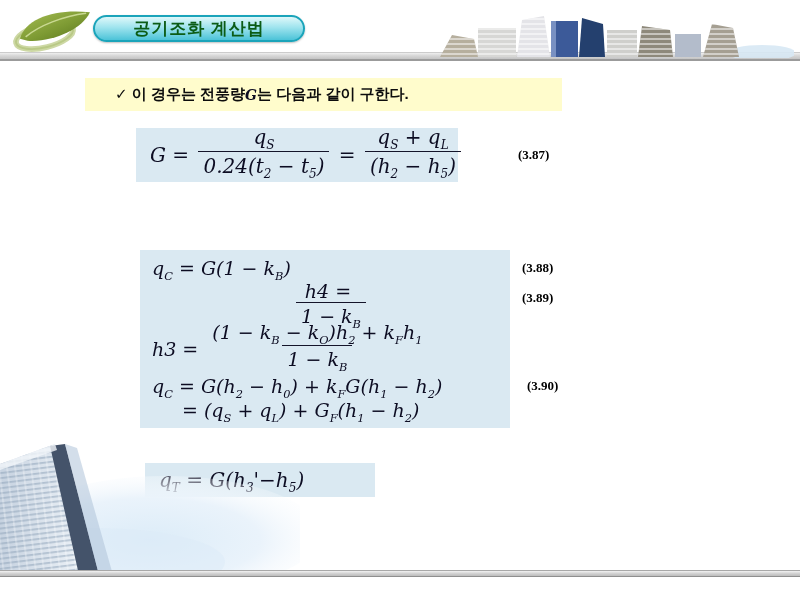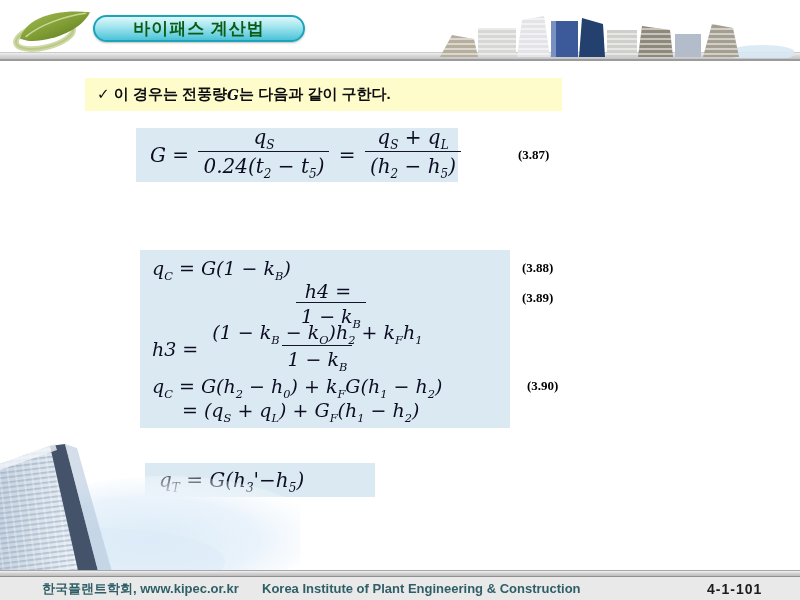--- a/index.html
+++ b/index.html
@@ -23,21 +23,21 @@
   }
   .skyline { position:absolute; left:432px; top:13px; width:362px; height:45px; z-index:2; }
   .divider-top {
     position:absolute; left:0; top:52px; width:800px; height:9px;
     background:linear-gradient(180deg,#efefef,#d7d7d7 45%,#c4c4c4);
     border-top:1px solid #cccccc; border-bottom:2px solid #9b9b9b; z-index:1;
   }
   
   .bullet {
     position:absolute; background:#fffccc; display:flex; align-items:center;
-    padding-left:12px;
+    padding-left:30px;
   }
   .bullet-1 { left:85px; top:78px;  width:477px; height:33px; }
   .bullet-2 { left:85px; top:198px; width:631px; height:38px; }
   .kr { font-weight:700; font-size:15px; color:#0d0d0d; }
   
   .m { font-family:"DejaVu Serif","Liberation Serif",serif; font-style:italic; color:#0c0c22; white-space:pre; }
   .m sub { font-size:0.6em; line-height:0; }
   .bullet .m { font-size:14px; font-weight:600; }
   .frac { display:inline-flex; flex-direction:column; align-items:center; vertical-align:middle; margin:0 3px; }
   .frac .num { padding:0 5px 2px; }
@@ -91,21 +91,21 @@
         <stop offset="1" stop-color="#57731c"></stop>
       </linearGradient>
     </defs>
     <ellipse cx="40" cy="37" rx="31" ry="12" fill="none" stroke="#cdd8a4" stroke-width="6" transform="rotate(-14 40 37)"></ellipse>
     <ellipse cx="40" cy="37" rx="31" ry="12" fill="none" stroke="#b9c986" stroke-width="2" transform="rotate(-14 40 37)"></ellipse>
     <path d="M14 40 C20 18 52 8 88 12 C80 30 48 44 22 42 Z" fill="url(#leafg)"></path>
     <path d="M20 38 C34 26 60 16 84 13" fill="none" stroke="#d9e6a8" stroke-width="1.6" opacity="0.8"></path>
   </svg>
 
   <div class="title-pill">
-    <span>바이패스 계산법</span>
+    <span>공기조화 계산법</span>
   </div>
 
   <svg class="skyline" viewBox="0 0 362 45">
     <defs>
       <pattern id="winh" width="5" height="5" patternUnits="userSpaceOnUse">
         <rect width="5" height="5" fill="none"></rect>
         <rect y="0" width="5" height="2" fill="#ffffff" opacity="0.5"></rect>
       </pattern>
     </defs>
     <ellipse cx="330" cy="40" rx="34" ry="8" fill="#d7e8f4" opacity="0.9"></ellipse>
@@ -191,19 +191,14 @@
     <ellipse cx="165" cy="92" rx="155" ry="58" fill="url(#cloudg)"></ellipse>
     <ellipse cx="95" cy="120" rx="130" ry="34" fill="#dcebf7" opacity="0.55"></ellipse>
     <polygon points="0,133 0,22 55,2 86,133" fill="url(#faceg)"></polygon>
     <polygon points="0,133 0,22 55,2 86,133" fill="url(#floors)"></polygon>
     <polygon points="50,4 65,2 99,133 79,133" fill="#44536a"></polygon>
     <polygon points="65,2 77,6 113,133 99,133" fill="#aec3d8" opacity="0.55"></polygon>
     <polygon points="0,22 55,2 57,8 0,28" fill="#f2f6fa" opacity="0.8"></polygon>
   </svg>
 
   <div class="footer-bar"></div>
-  <div class="footer">
-    <span class="footer-kr">한국플랜트학회, www.kipec.or.kr</span>
-    <span class="footer-en">Korea Institute of Plant Engineering &amp; Construction</span>
-    <span class="footer-pg">4-1-101</span>
-  </div>
 
 </div>
 
 </body></html>

